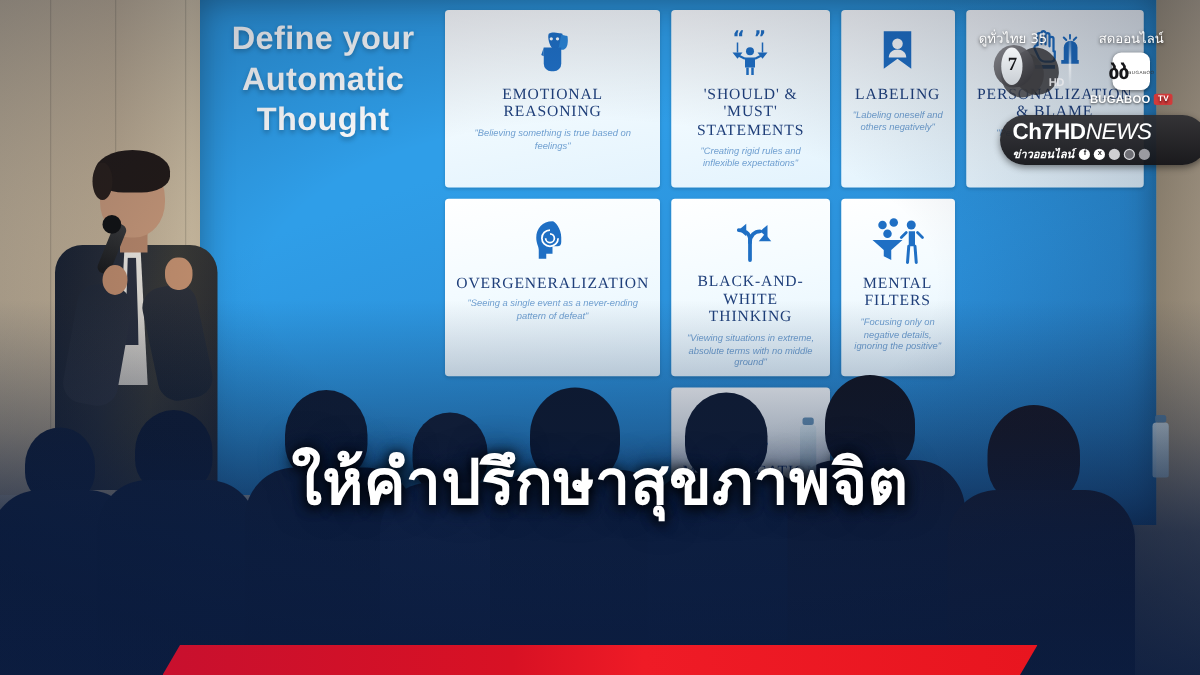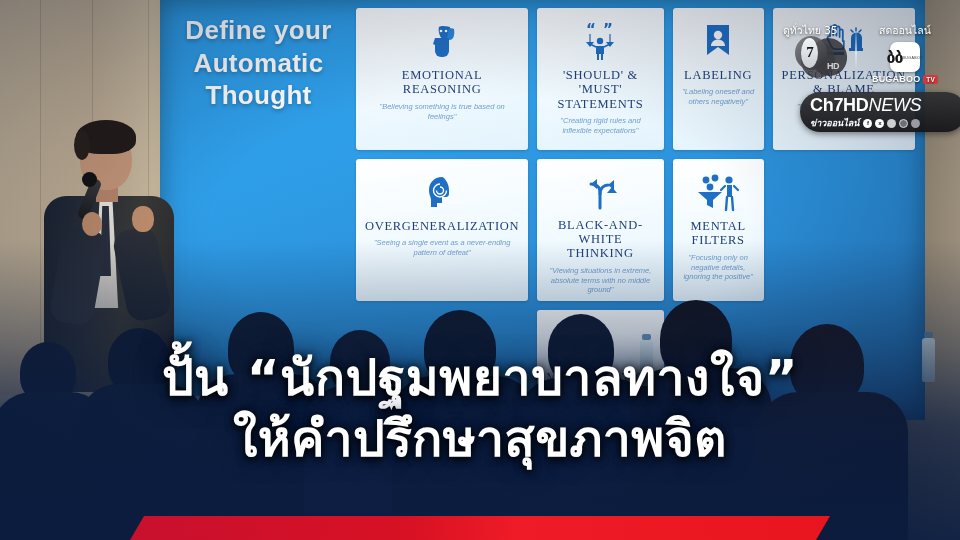--- a/index.html
+++ b/index.html
@@ -108,21 +108,21 @@
   .ch7-l1{position:absolute;left:16px;top:2px;width:36px;height:38px;border-radius:50% 50% 50% 50%;
     background:rgba(35,35,38,.78);transform:rotate(-16deg);}
   .ch7-l2{position:absolute;left:6px;top:6px;width:34px;height:36px;border-radius:50%;
     background:rgba(58,58,62,.82);transform:rotate(12deg);}
   .ch7-l3{position:absolute;left:0px;top:0px;width:32px;height:34px;border-radius:50%;
     background:linear-gradient(140deg,rgba(120,120,126,.9),rgba(45,45,50,.9));}
   .ch7-oval{position:absolute;left:6px;top:2px;width:17px;height:30px;border-radius:50%;
     background:linear-gradient(180deg,#f2f4f6,#c9ced4);}
   .ch7-7{position:absolute;left:8px;top:7px;width:14px;height:18px;color:#17171a;
     font-size:15px;font-weight:bold;text-align:center;line-height:18px;font-family:"Liberation Serif",serif;}
-  .ch7-hd{position:absolute;left:32px;top:25px;font-size:9px;font-weight:bold;color:#e9e9ec;
+  .ch7-hd{position:absolute;left:44px;top:25px;font-size:9px;font-weight:bold;color:#e9e9ec;
     letter-spacing:-.5px;opacity:.85;text-align:center;}
   .tv-label{position:absolute;left:-12px;top:0;width:88px;text-align:left;color:#fff;
     font-family:"DejaVu Sans",sans-serif;font-size:10.5px;
     text-shadow:0 1px 3px rgba(0,0,0,.75);}
 
   .bug-live{position:absolute;left:862px;top:22px;width:86px;height:62px;text-align:center;}
   .live-label{color:#fff;font-family:"DejaVu Sans",sans-serif;font-size:10.5px;
     text-shadow:0 1px 3px rgba(0,0,0,.75);}
   .bugaboo-sq{width:30px;height:30px;border-radius:7px;background:#fff;margin:3px auto 0;
     display:flex;flex-direction:row;align-items:center;justify-content:center;
@@ -333,21 +333,20 @@
     <div class="bottle" style="left:640px;top:60px;height:46px"></div>
     <div class="bottle-cap" style="left:642px;top:54px"></div>
     <div class="bottle" style="left:922px;top:58px;height:44px"></div>
     <div class="bottle-cap" style="left:924px;top:52px"></div>
   </div>
 
   <div class="vignette"></div>
   <div class="vignette2"></div>
 
   <div class="caption">
-    <div class="cap1">ปั้น “นักปฐมพยาบาลทางใจ”</div>
     <div class="cap2">ให้คำปรึกษาสุขภาพจิต</div>
   </div>
 
   <div class="redbar"></div>
 
   <div class="bug-tv">
     <div class="tv-label">ดูทั่วไทย 35</div>
     <div class="ch7-logo">
       <div class="ch7-l1"></div>
       <div class="ch7-l2"></div>

